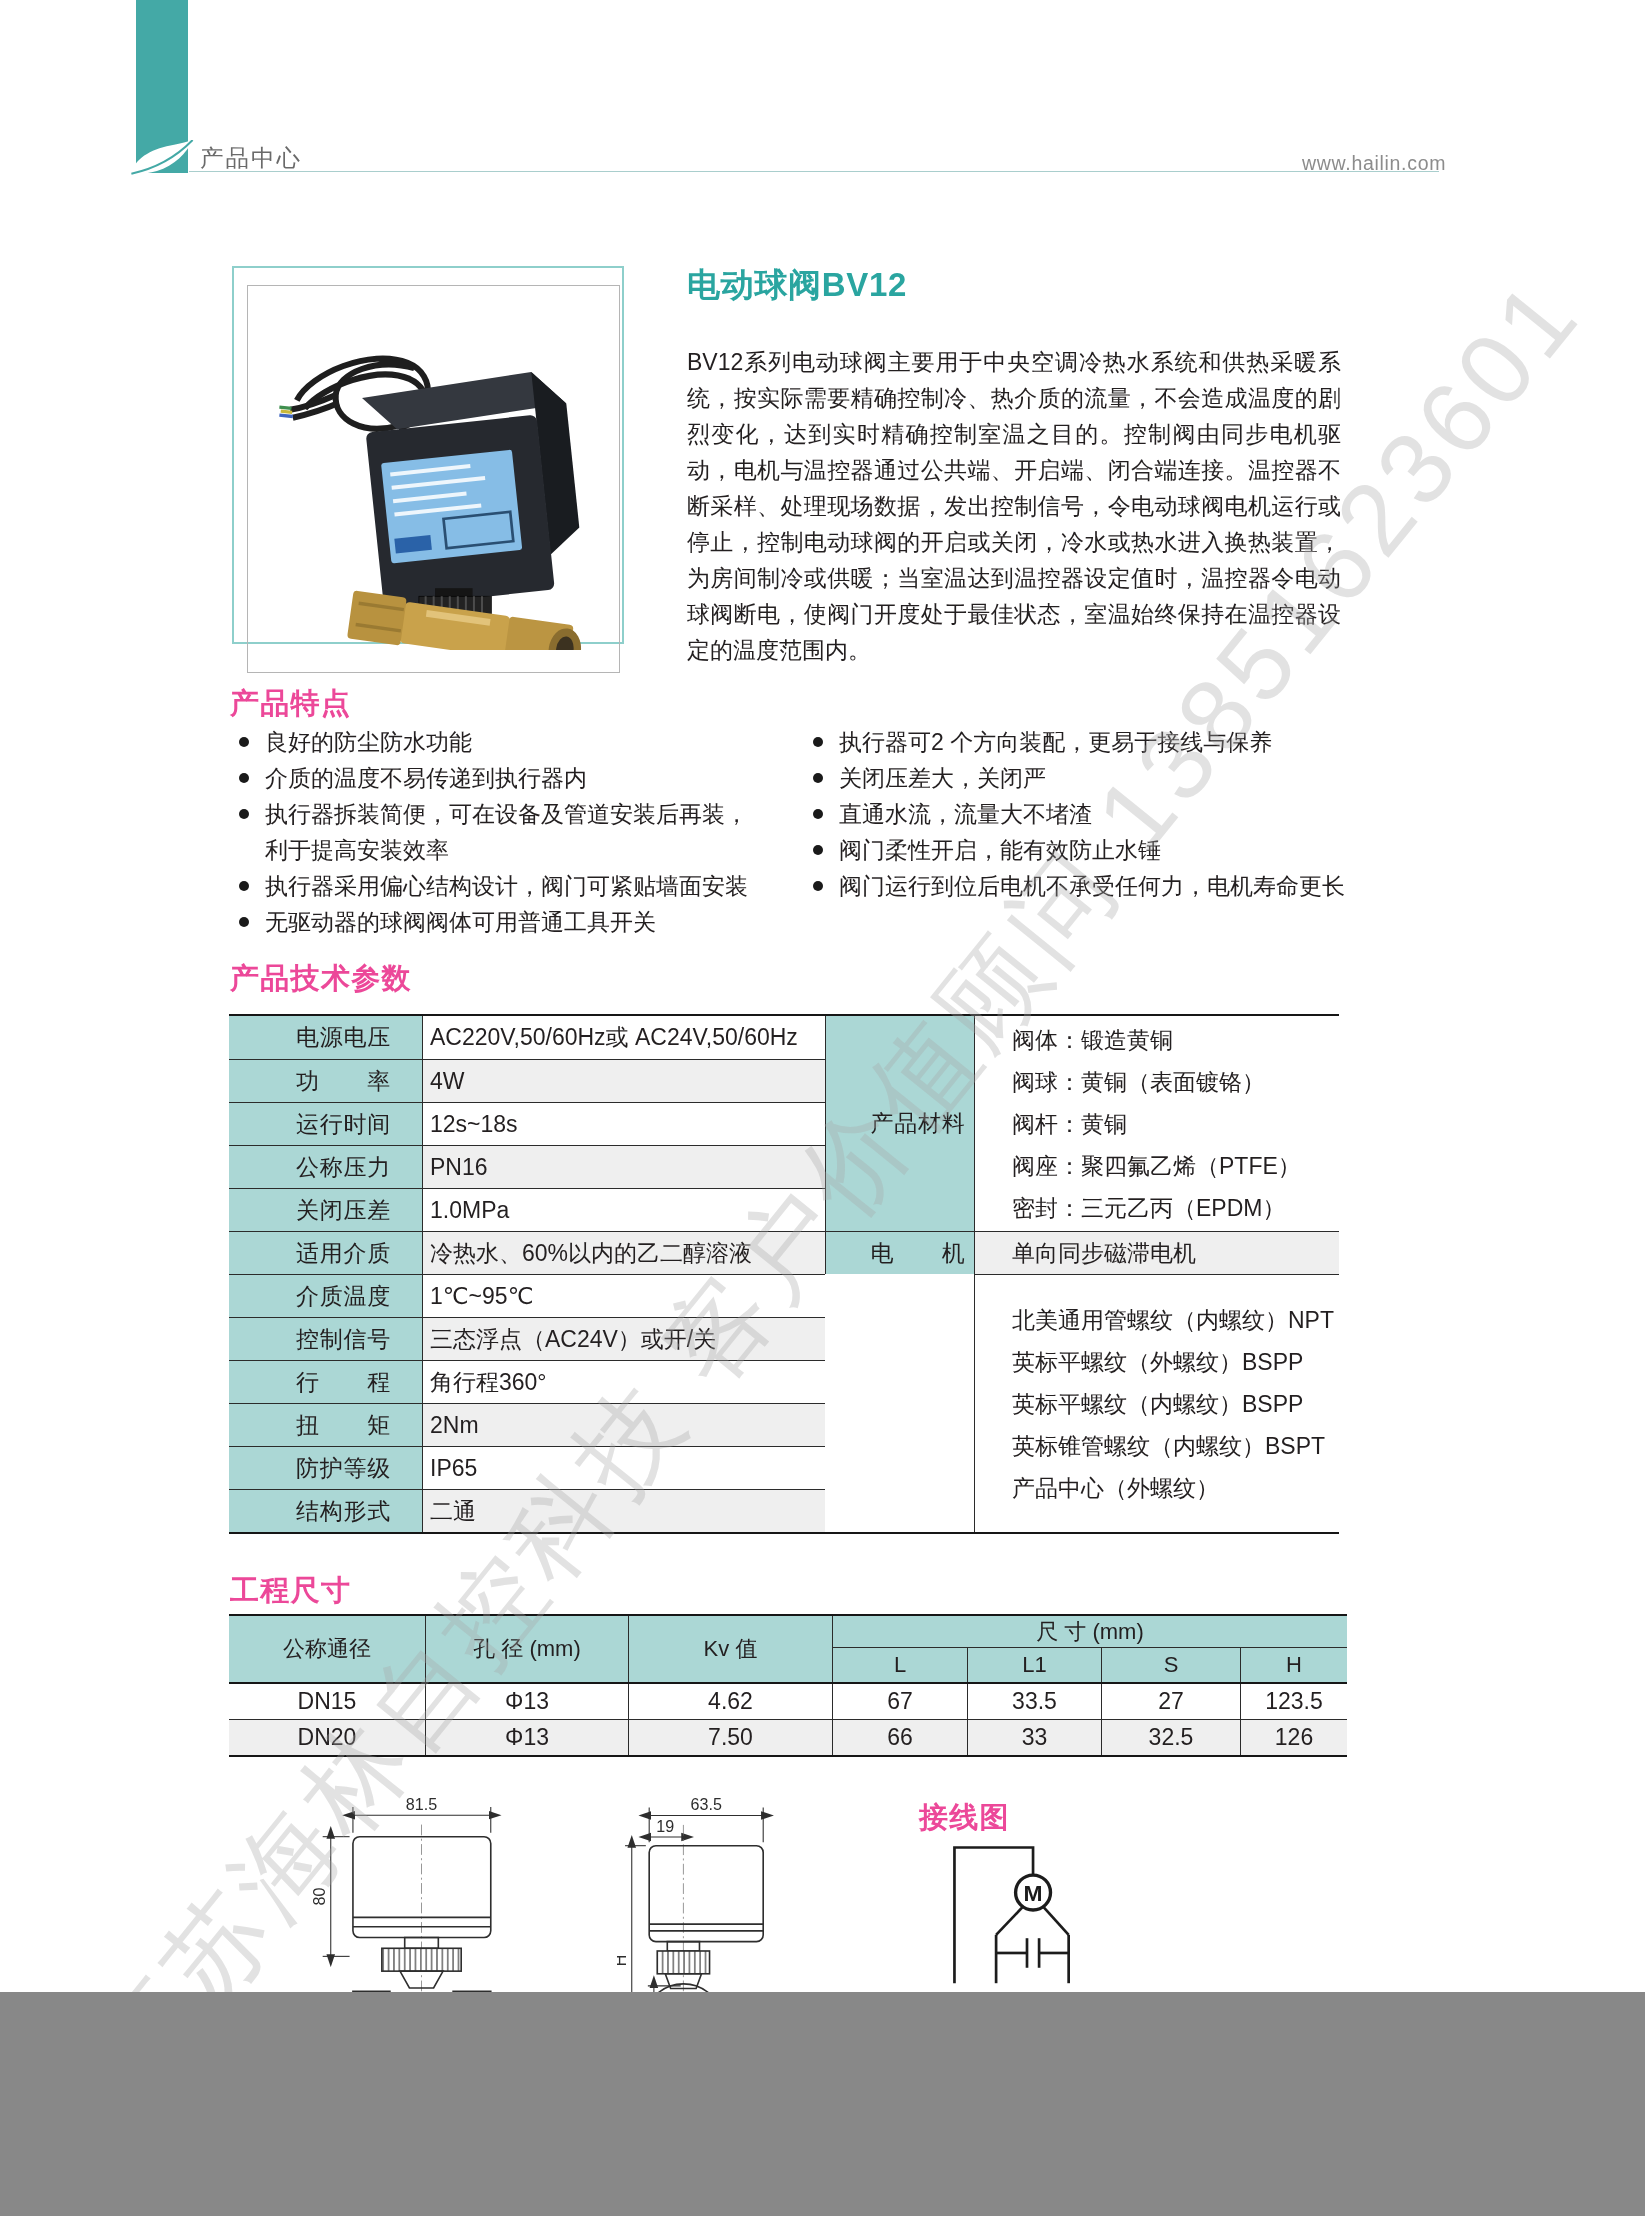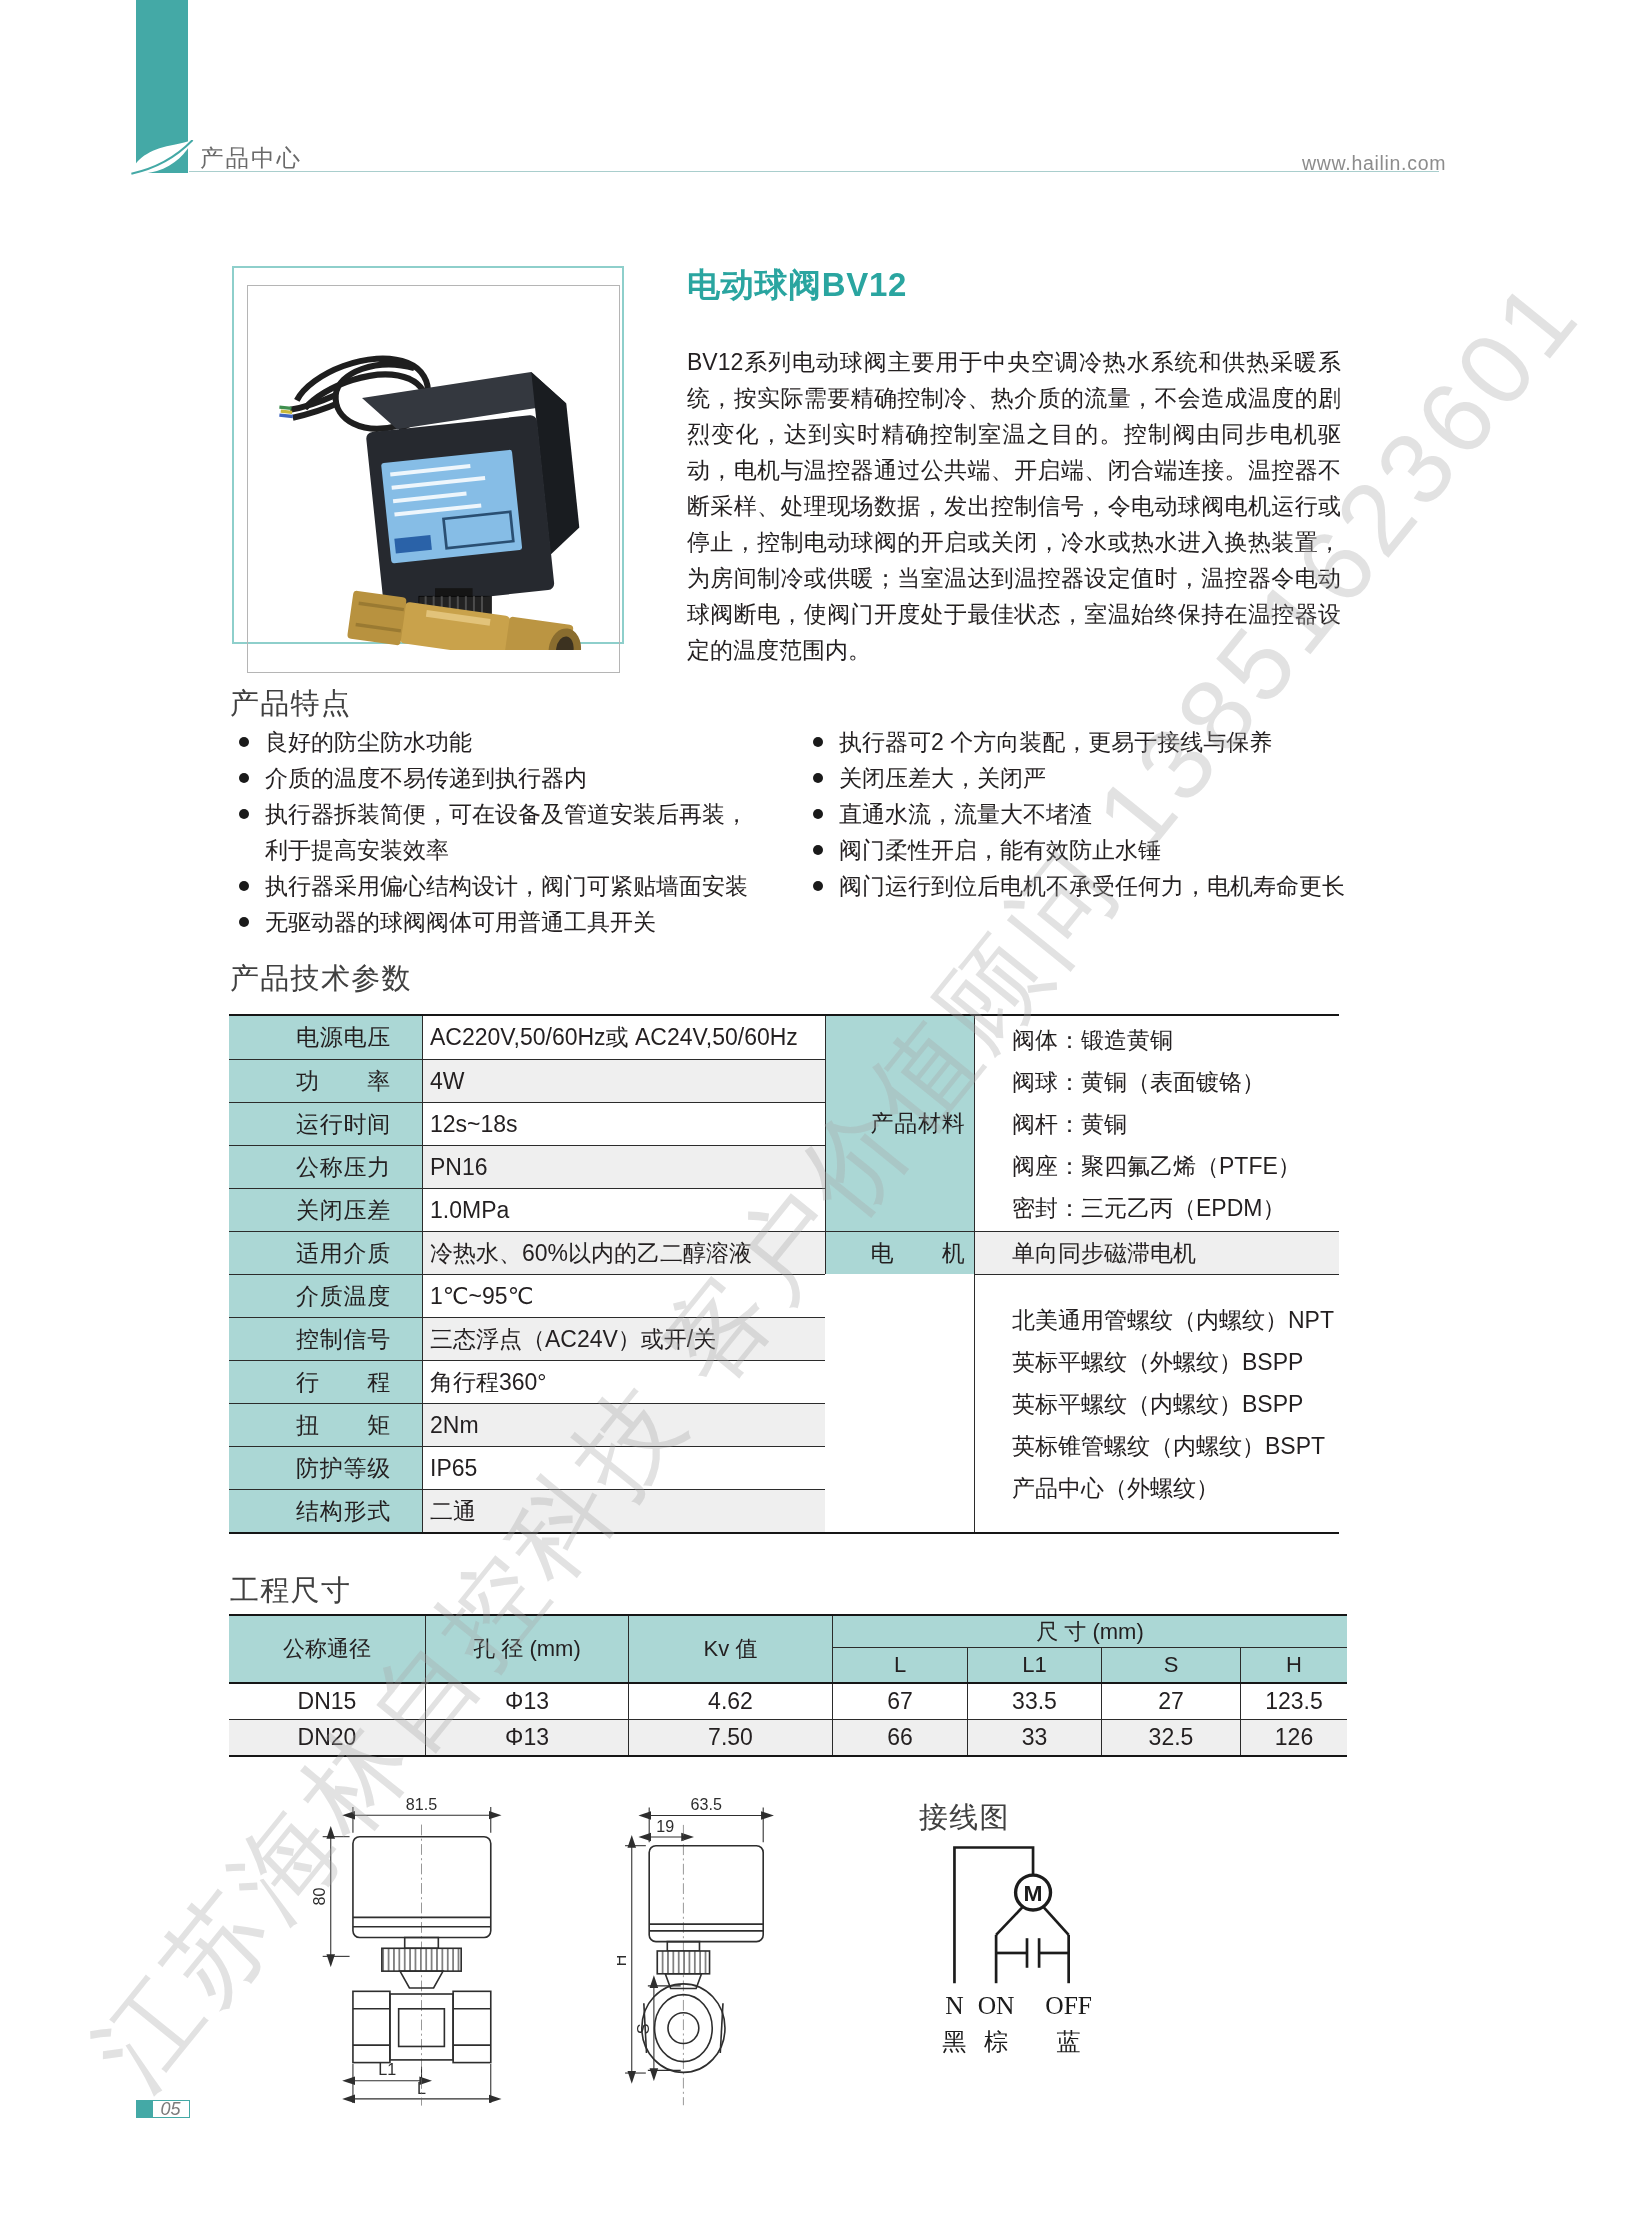--- a/index.html
+++ b/index.html
@@ -1,39 +1,39 @@
 <!DOCTYPE html>
 <html style="font-size:10.7px"><head>
 <meta charset="utf-8">
 <style>
   :root{
     --teal:#44a9a6; --teal-light:#abd7d5; --teal-title:#2aa5a0; --frame-teal:#8ecfcb;
     --row-gray:#efefef; --ink:#231f20; --line:#2b2b2b; --gray-text:#6a6a6a;
   }
   html,body{margin:0;padding:0;background:#888;}
-  #page{position:relative;width:1645px;height:2216px;background:#fff;overflow:hidden;
+  #page{position:relative;width:1645px;height:1992px;background:#fff;overflow:hidden;
         font-family:"Liberation Sans","DejaVu Sans",sans-serif;color:var(--ink);}
   .abs{position:absolute;}
 
   
   .brand-bar{left:136px;top:0;width:52px;height:173px;background:var(--teal);}
   .leaf{left:130px;top:140px;width:64px;height:35px;}
   .crumb{left:200px;top:142px;font-size:23.5px;letter-spacing:2px;color:var(--gray-text);}
   .url{left:1302px;top:152px;font-size:19.5px;color:#8c8c8c;letter-spacing:0.7px;text-decoration:none;}
   .hrule{left:189px;top:171px;width:1250px;height:1.3px;background:#a9cecd;}
 
   
   .frame-teal{left:232px;top:266px;width:388px;height:374px;border:2px solid var(--frame-teal);}
   .frame-gray{left:247px;top:285px;width:371px;height:386px;border:1.3px solid #b5b5b5;}
   .photo{left:270px;top:301px;width:322px;height:349px;}
 
   .title{left:687px;top:263px;font-size:33px;font-weight:700;color:var(--teal-title);letter-spacing:0.7px;}
   .desc{left:687px;top:344px;width:654px;font-size:23px;line-height:36px;text-align:justify;color:var(--ink);}
 
-  h2.sec{position:absolute;margin:0;font-size:29px;font-weight:400;color:#404040;letter-spacing:1.3px;}
+  h2.sec{position:absolute;margin:0;font-size:29px;font-weight:700;color:#ec4899;letter-spacing:1.3px;}
   .feat-head{left:230px;top:684px;}
   .spec-head{left:230px;top:959px;}
   .dims-head{left:230px;top:1571px;}
   .wire-head{left:919px;top:1798px;}
 
   
   ul.features{list-style:none;margin:0;padding:0;position:absolute;top:724px;}
   ul.f-left{left:230px;width:572px;}
   ul.f-right{left:804px;width:544px;}
   ul.features li{position:relative;padding-left:35px;font-size:23px;line-height:36px;}

